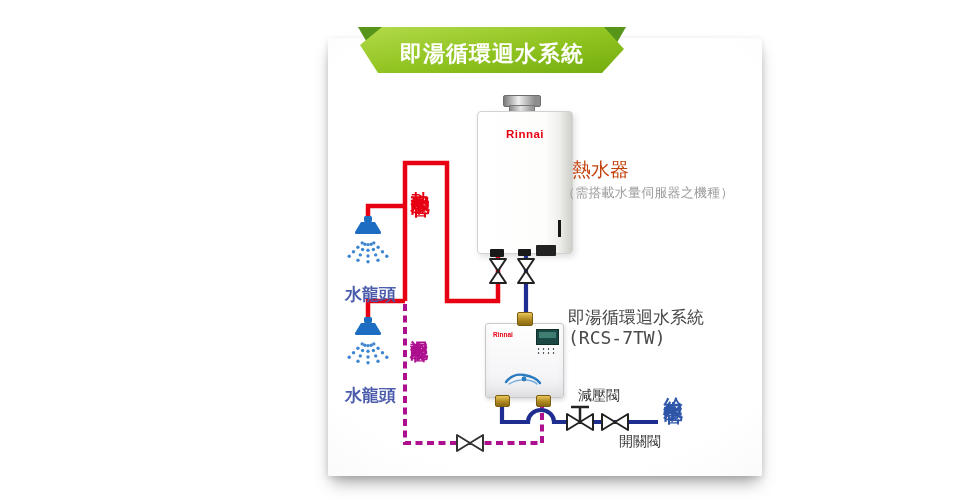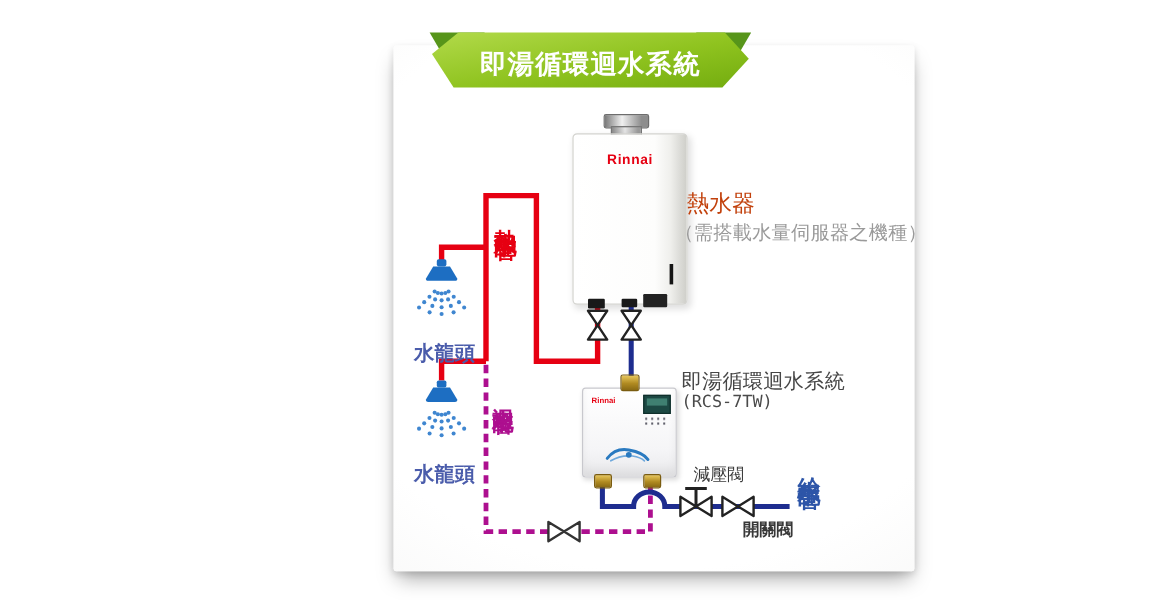--- a/index.html
+++ b/index.html
@@ -49,28 +49,28 @@
 
   
   .vlabel{position:absolute;writing-mode:vertical-rl;text-orientation:upright;
         line-height:1;font-weight:bold;z-index:7;}
   .hot-label{left:411px;top:175px;font-size:19px;letter-spacing:3px;color:#e60012;}
   .return-label{left:410px;top:325px;font-size:18px;letter-spacing:2px;color:#ad0f8f;}
   .supply-label{left:664px;top:382px;font-size:19px;letter-spacing:3px;color:#2d55a8;}
   .faucet-label{position:absolute;width:56px;text-align:right;font-size:17px;font-weight:600;
         color:#4a5cab;z-index:7;margin-top:20px;}
   .heater-name{position:absolute;left:572px;top:157px;font-size:19px;color:#c2410c;z-index:7;}
-  .heater-note{position:absolute;left:562px;top:184px;font-size:16px;color:#9a9a9a;
+  .heater-note{position:absolute;left:562px;top:184px;font-size:13px;color:#9a9a9a;
         letter-spacing:.2px;z-index:7;}
   .pump-name{position:absolute;left:568px;top:306px;font-size:17px;color:#464646;z-index:7;}
-  .pump-model{position:absolute;left:568px;top:327px;font-size:14px;color:#4a4a4a;
+  .pump-model{position:absolute;left:568px;top:327px;font-size:18px;color:#4a4a4a;
         font-family:"DejaVu Sans Mono","Liberation Mono",monospace;z-index:7;}
   .valve-label{position:absolute;font-size:14px;color:#383838;z-index:7;margin-left:16px;}
   .pv-label{left:562px;top:387px;}
-  .sv-label{left:603px;top:433px;font-weight:bold;}
+  .sv-label{left:603px;top:433px;}
 </style>
 </head>
 <body>
 
 <div id="stage">
 
   <div class="card"></div>
 
   <div class="banner">
     <svg width="280" height="52" viewBox="0 0 280 52">

